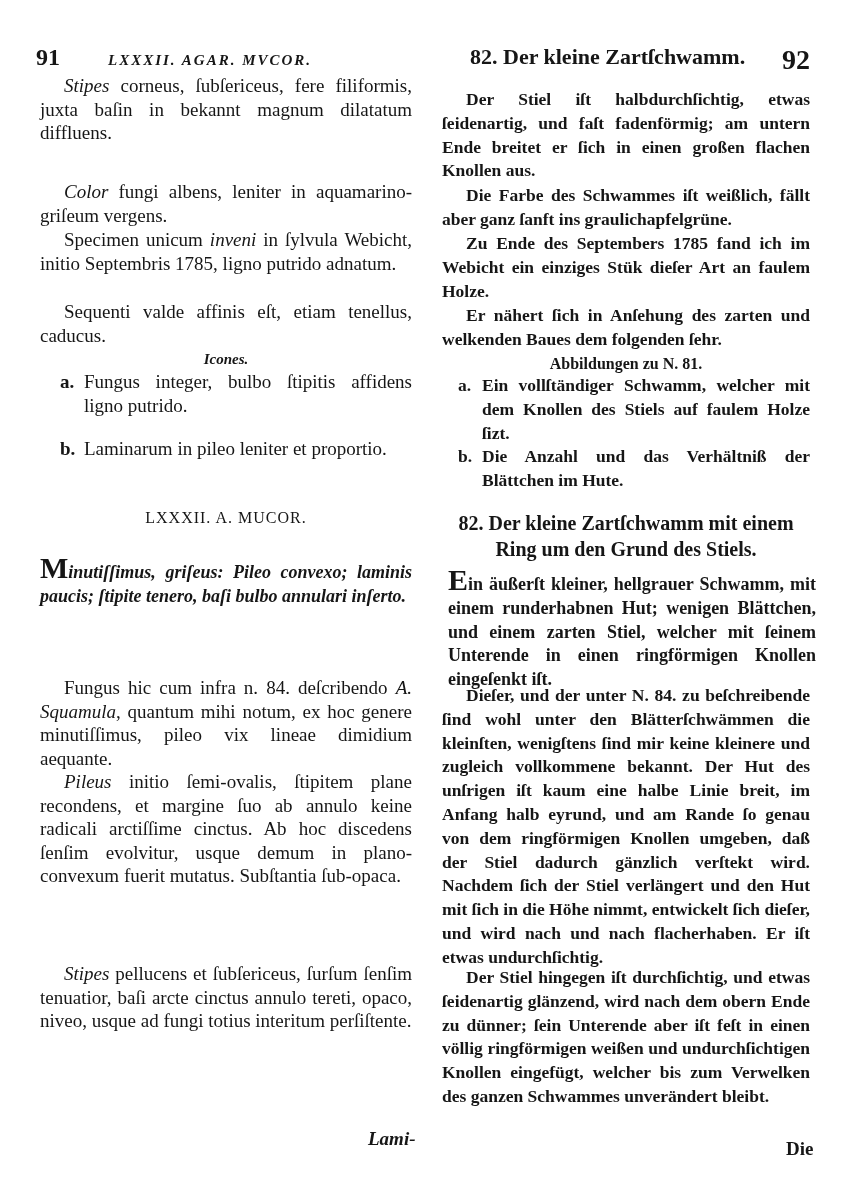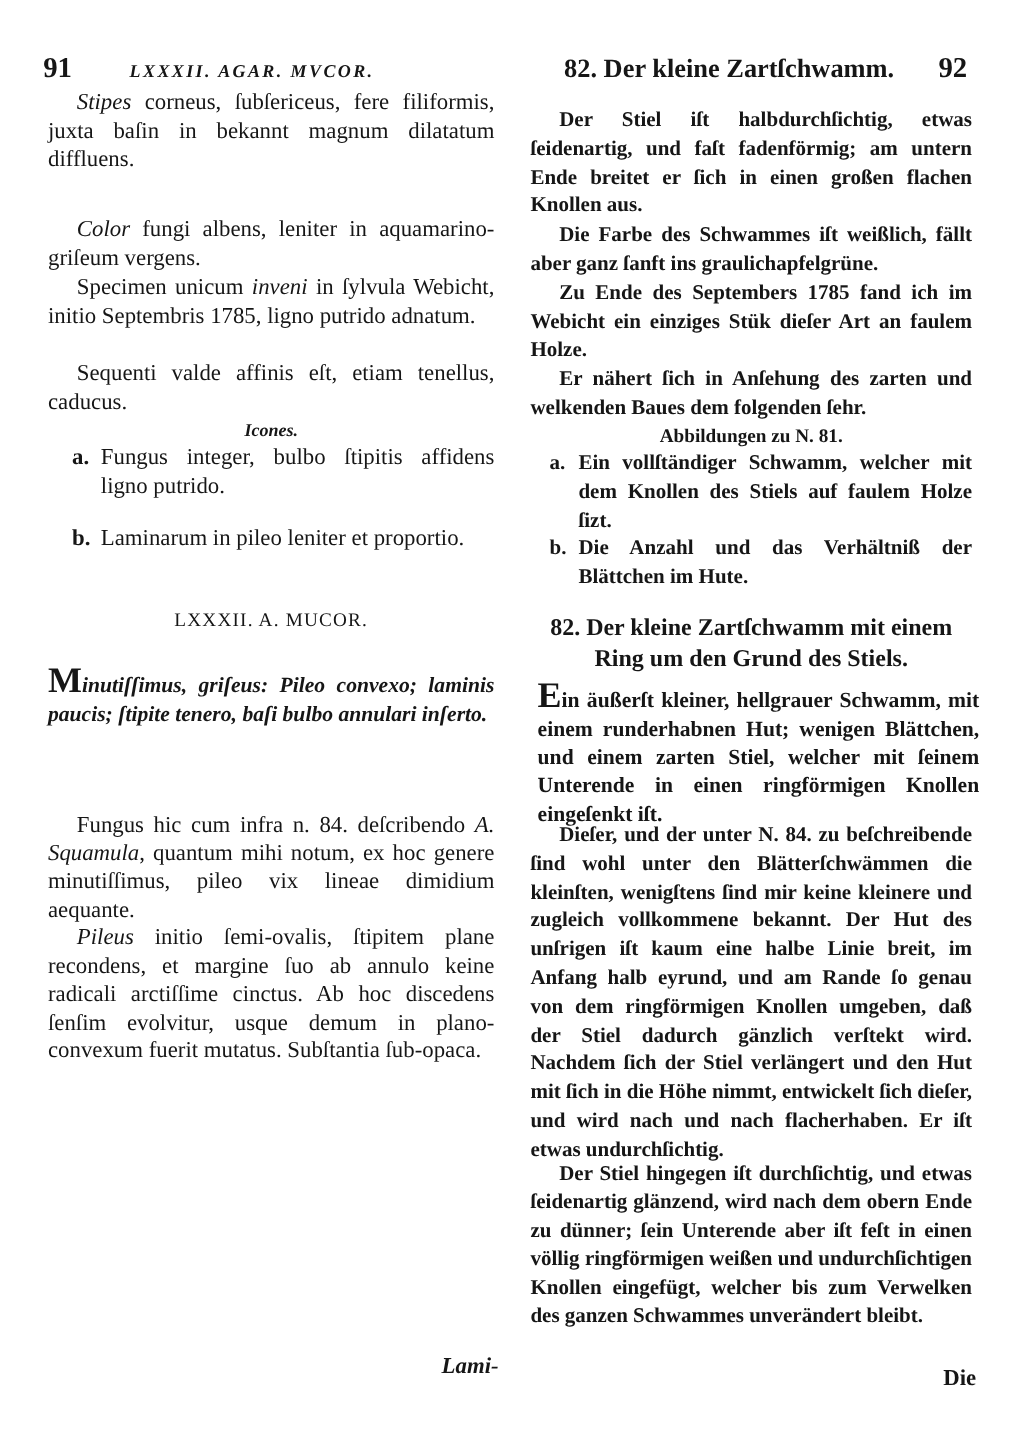--- a/index.html
+++ b/index.html
@@ -3,21 +3,21 @@
 <meta charset="utf-8">
 <style>
   html, body { margin: 0; padding: 0; background: #ffffff; }
   body { width: 856px; height: 1200px; position: relative; overflow: hidden; color: #161616; }
   .page { position: absolute; top: 0; height: 844px; }
   .left { left: 0; width: 430px; font-family: "DejaVu Serif", "Liberation Serif", serif; }
   .right { left: 430px; width: 426px; font-family: "DejaVu Serif", "Liberation Serif", serif; }
   .left .pno { position: absolute; left: 36px; top: 44px; font-size: 24px; font-weight: bold; font-family: "Liberation Serif", serif; }
   .left .rh { position: absolute; left: 108px; top: 52px; font-size: 15px; letter-spacing: 2px; font-weight: bold; font-family: "Liberation Serif", serif; font-style: italic; }
   .right .rh { position: absolute; left: 40px; top: 44px; font-size: 22px; font-weight: bold; font-family: "Liberation Serif", serif; }
-  .right .pno { position: absolute; left: 352px; top: 44px; font-size: 24px; font-weight: bold; font-family: "Liberation Serif", serif; }
+  .right .pno { position: absolute; left: 352px; top: 44px; font-size: 28px; font-weight: bold; font-family: "Liberation Serif", serif; }
   .blk { position: absolute; font-size: 19px; line-height: 23.5px; font-family: "Liberation Serif", serif; }
   .left .blk { left: 40px; width: 372px; text-align: justify; }
   .right .blk { left: 12px; width: 368px; text-align: justify; font-weight: bold; font-size: 17.5px; line-height: 23.8px; }
   .ind { text-indent: 24px; }
   .it { font-style: italic; }
   .center { text-align: center !important; }
   .item { display: flex; }
   .item .lab { width: 24px; flex: none; font-weight: bold; }
   .item .txt { flex: 1; text-align: justify; }
   .sectitle { font-size: 16px; letter-spacing: 1px; font-family: "Liberation Serif", serif; }
@@ -53,20 +53,21 @@
   </div>
 
   <p class="blk center sectitle" style="top:506px;margin:0">LXXXII. A. MUCOR.</p>
 
   <p class="blk it" style="top:556px;margin:0;font-weight:bold;font-size:18px"><span class="dropcap">M</span><span>inutiſſimus, griſeus: Pileo convexo; laminis paucis; ſtipite tenero, baſi bulbo annulari inſerto.</span></p>
 
   <p class="blk ind" style="top:676px;margin:0"><span>Fungus hic cum infra n. 84. deſcribendo </span><span class="it">A. Squamula</span><span>, quantum mihi notum, ex hoc genere minutiſſimus, pileo vix lineae dimidium aequante.</span></p>
 
   <p class="blk ind" style="top:770px;margin:0"><span class="it">Pileus</span><span> initio ſemi-ovalis, ſtipitem plane recondens, et margine ſuo ab annulo keine radicali arctiſſime cinctus. Ab hoc discedens ſenſim evolvitur, usque demum in plano-convexum fuerit mutatus. Subſtantia ſub-opaca.</span></p>
 
+  <p class="blk ind" style="top:962px;margin:0"><span class="it">Stipes</span><span> pellucens et ſubſericeus, ſurſum ſenſim tenuatior, baſi arcte cinctus annulo tereti, opaco, niveo, usque ad fungi totius interitum perſiſtente.</span></p>
 
   <span class="catch" style="left:368px;top:1128px">Lami-</span>
 </div>
 
 <div class="page right">
   <span class="rh">82. Der kleine Zartſchwamm.</span>
   <span class="pno">92</span>
 
   <p class="blk ind" style="top:88px;margin:0">Der Stiel iſt halbdurchſichtig, etwas ſeidenartig, und faſt fadenförmig; am untern Ende breitet er ſich in einen großen flachen Knollen aus.</p>
   <p class="blk ind" style="top:184px;margin:0">Die Farbe des Schwammes iſt weißlich, fällt aber ganz ſanft ins graulichapfelgrüne.</p>

